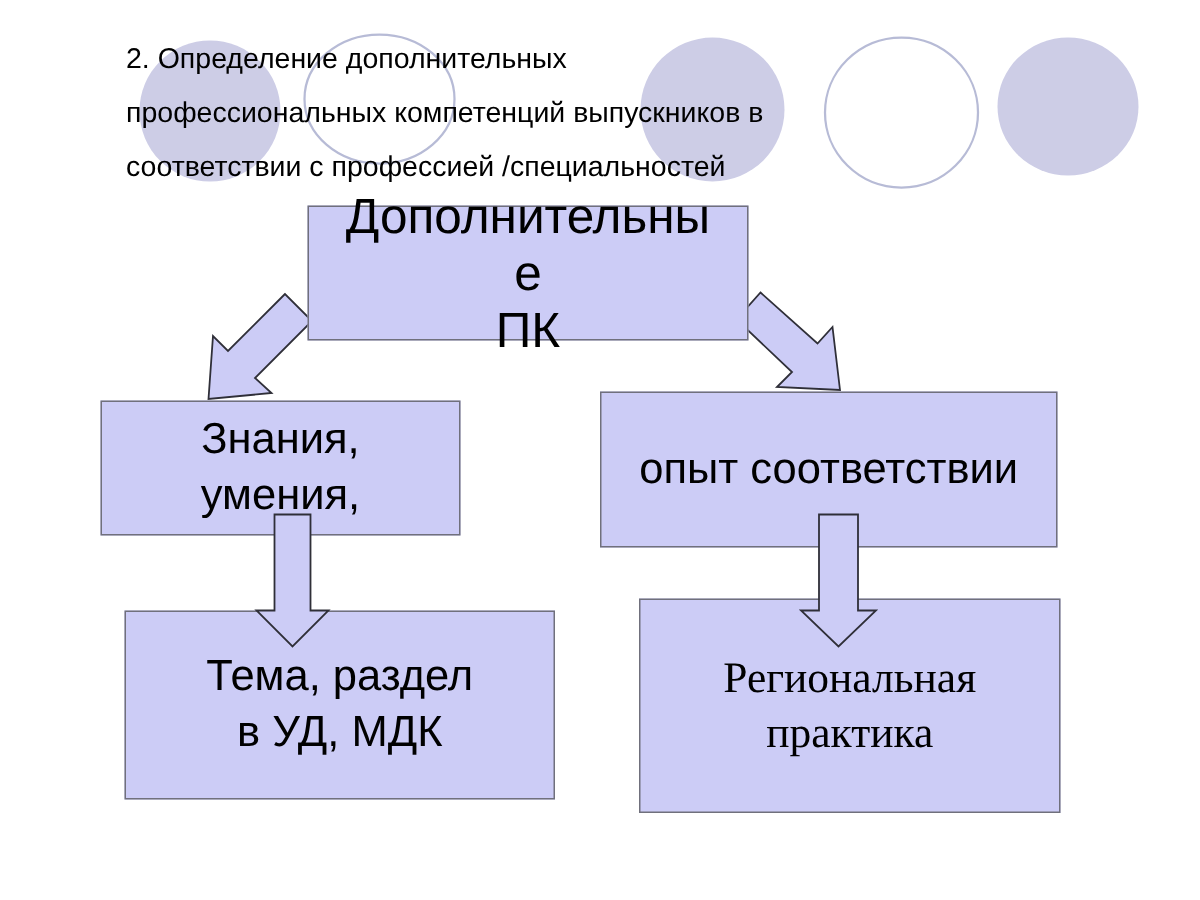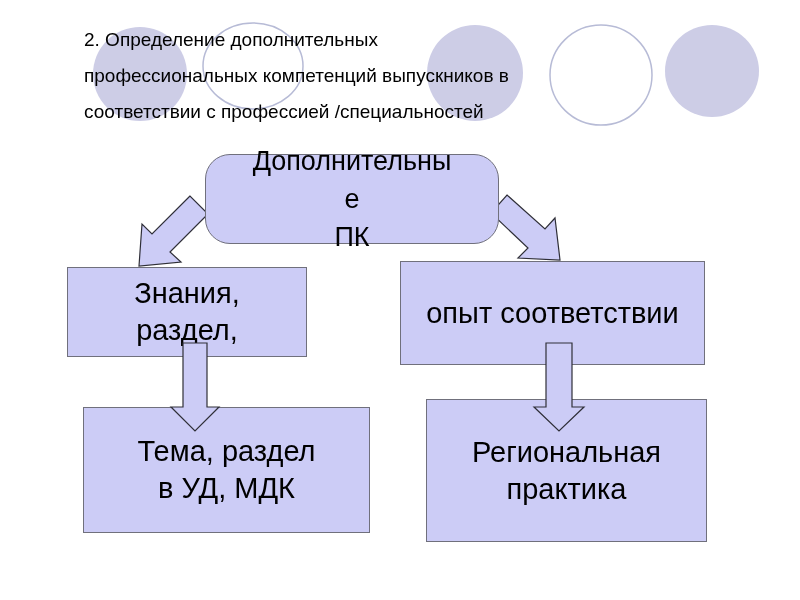--- a/index.html
+++ b/index.html
@@ -37,25 +37,25 @@
     display: flex;
     align-items: center;
     justify-content: center;
     text-align: center;
     background: var(--box_fill, #ccccf6);
     border: 1px solid var(--box_border, #70707c);
     font-size: 29px;
     line-height: 37px;
   }
   .box .label { white-space: pre-line; }
-  .box-root       { left: 205px; top: 154px; width: 292px; height: 88px;  font-size: 27px; line-height: 38px; border-radius: 25px; }
+  .box-root       { left: 205px; top: 137px; width: 292px; height: 88px;  font-size: 33px; line-height: 38px; }
   .box-knowledge  { left: 67px;  top: 267px; width: 238px; height: 88px;  }
   .box-experience { left: 400px; top: 261px; width: 303px; height: 102px; }
   .box-topic      { left: 83px;  top: 407px; width: 285px; height: 124px; }
-  .box-practice   { left: 426px; top: 399px; width: 279px; height: 141px; }
+  .box-practice   { left: 426px; top: 399px; width: 279px; height: 141px; font-family: Liberation Serif, serif; }
 
   .circle-filled  { fill: var(--circle_fill, #cdcde6); stroke: none; }
   .circle-outline { fill: none; stroke: var(--circle_stroke, #b7bbd6); stroke-width: 1.5; }
   .block-arrow    { fill: var(--arrow_fill, #ccccf6); stroke: var(--arrow_stroke, #2f2f38); stroke-width: 1.2; }
 </style>
 </head>
 <body>
 
 <div class="slide">
 
@@ -74,21 +74,21 @@
 профессиональных компетенций выпускников в
 соответствии с профессией /специальностей</div>
 
   <div class="box box-root">
     <span class="label">Дополнительны
 е
 ПК</span>
   </div>
   <div class="box box-knowledge">
     <span class="label">Знания,
-раздел,</span>
+умения,</span>
   </div>
   <div class="box box-experience">
     <span class="label">опыт соответствии</span>
   </div>
   <div class="box box-topic">
     <span class="label">Тема, раздел
 в УД, МДК</span>
   </div>
   <div class="box box-practice">
     <span class="label">Региональная

